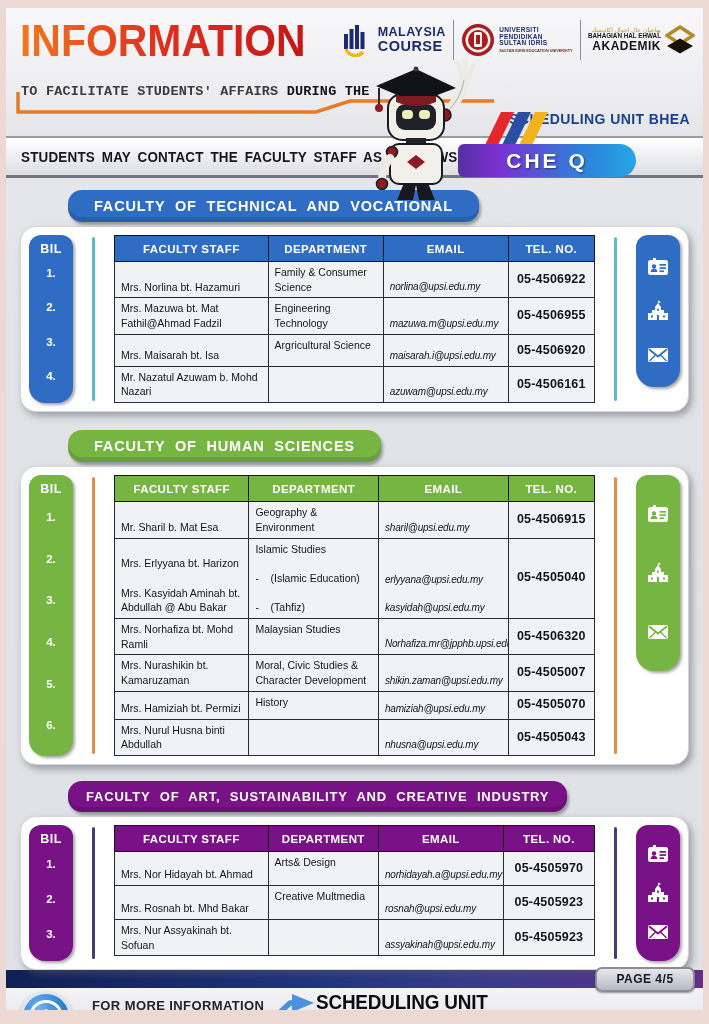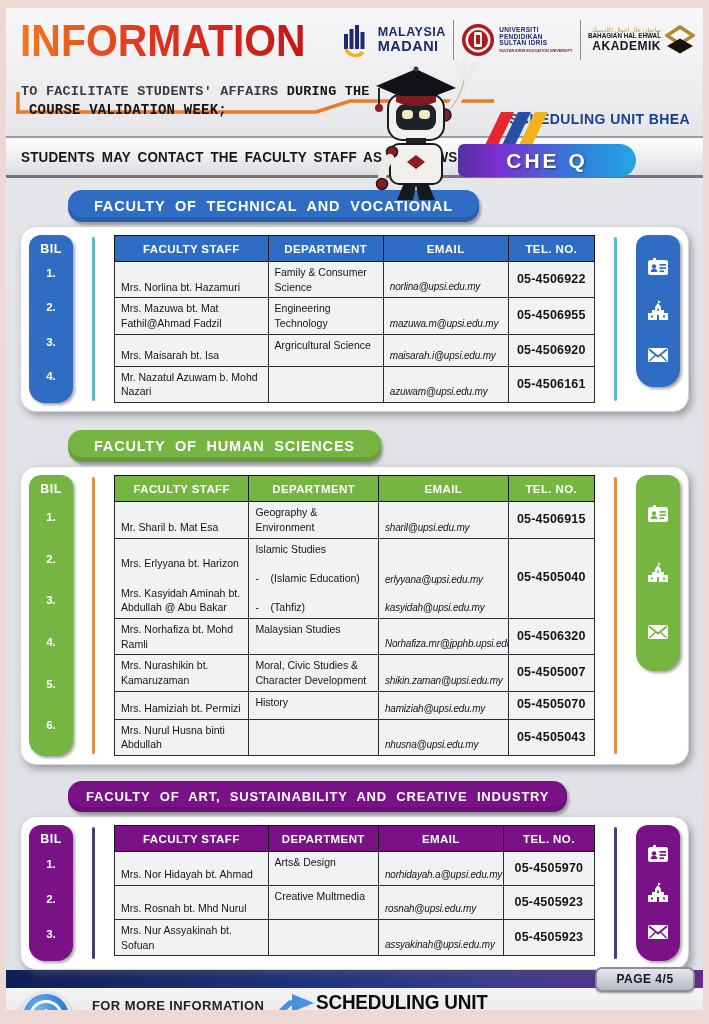--- a/index.html
+++ b/index.html
@@ -137,39 +137,38 @@
 </head>
 <body>
 
 <div class="canvas">
 
   <div class="top-zone">
     <div class="page-title">INFORMATION</div>
 
     <div class="subtitle">
       <div class="sub-line1"><span>TO FACILITATE STUDENTS' AFFAIRS </span><b>DURING THE</b></div>
-      <div class="sub-line2">COURSE VALIDATION WEEK;</div>
     </div>
     <svg class="sub-bracket" width="490" height="26" viewBox="0 0 490 26">
       <path d="M2 0 V20 H300 L334 9 H478" stroke="#e87a28" stroke-width="3.5" fill="none"></path>
     </svg>
 
     <div class="logos">
       <svg width="30" height="34" viewBox="0 0 30 34">
         <g fill="#1b2a6e">
           <rect x="3" y="11" width="4" height="15"></rect>
             <rect x="8.5" y="6" width="4" height="20"></rect>
           <rect x="14" y="2" width="4" height="24"></rect>
             <rect x="19.5" y="9" width="4" height="17"></rect>
         </g>
         <path d="M5 26 a10 10 0 0 0 17 3" stroke="#f0b41e" stroke-width="3.5" fill="none"></path>
       </svg>
       <div class="logo-col">
         <span class="madani-t1">MALAYSIA</span>
-        <span class="madani-t2">MADANI</span>
+        <span class="madani-t2">COURSE</span>
       </div>
       <div class="ldiv"></div>
       <div class="upsi">
         <svg width="34" height="34" viewBox="0 0 34 34">
           <circle cx="17" cy="17" r="16" fill="#a61c22"></circle>
           <circle cx="17" cy="17" r="12.5" fill="#f5f2ec"></circle>
           <circle cx="17" cy="17" r="10" fill="#a61c22"></circle>
           <rect x="13" y="9" width="8" height="15" rx="1.5" fill="#f5f2ec"></rect>
           <rect x="15" y="12" width="4" height="9" fill="#a61c22"></rect>
         </svg>
@@ -463,21 +462,21 @@
         </tr>
           </thead>
         <tbody>
           <tr>
             <td class="c-staff">Mrs. Nor Hidayah bt. Ahmad</td>
             <td class="c-dept">Arts&amp; Design</td>
             <td class="c-email">norhidayah.a@upsi.edu.my</td>
             <td class="c-tel">05-4505970</td>
           </tr>
           <tr>
-            <td class="c-staff">Mrs. Rosnah bt. Mhd Nurul</td>
+            <td class="c-staff">Mrs. Rosnah bt. Mhd Bakar</td>
             <td class="c-dept">Creative Multmedia</td>
             <td class="c-email">rosnah@upsi.edu.my</td>
             <td class="c-tel">05-4505923</td>
           </tr>
           <tr>
             <td class="c-staff">Mrs. Nur Assyakinah bt. Sofuan</td>
             <td class="c-dept"></td>
             <td class="c-email">assyakinah@upsi.edu.my</td>
             <td class="c-tel">05-4505923</td>
           </tr>

